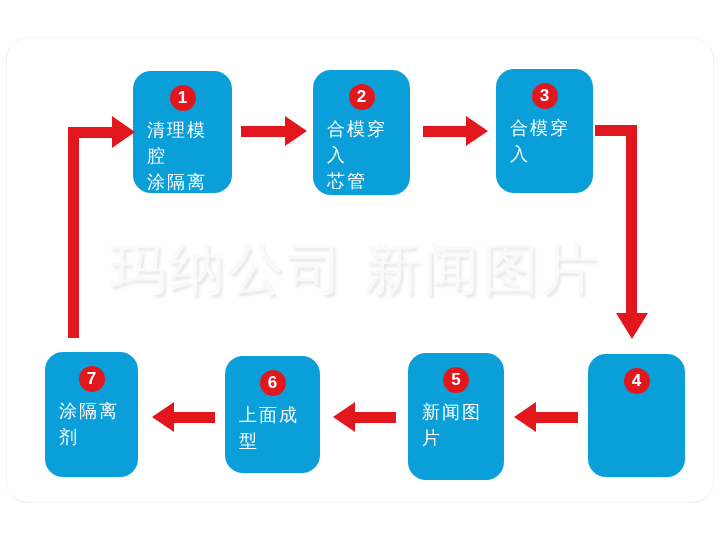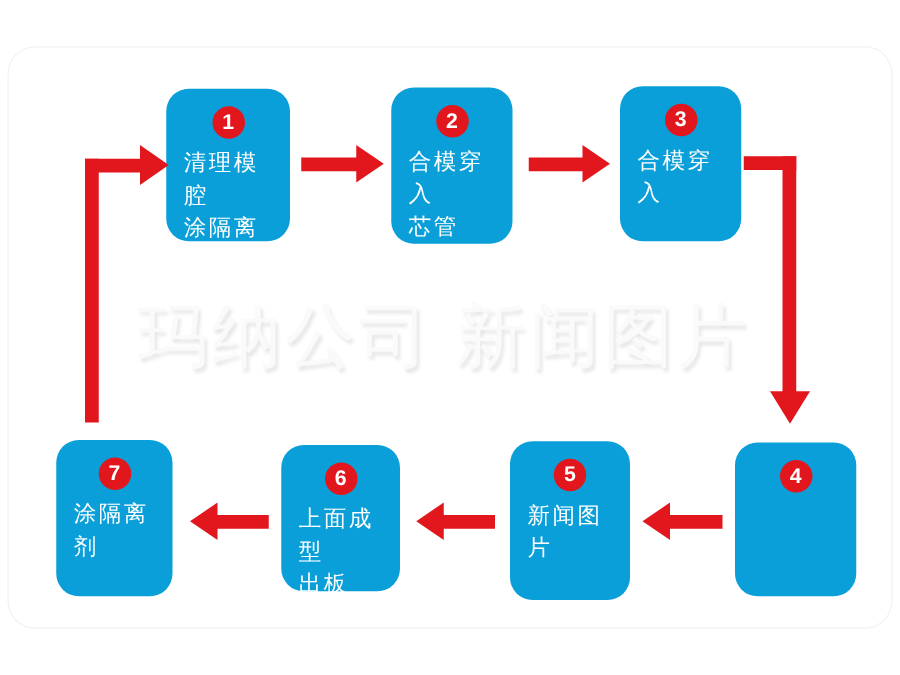--- a/index.html
+++ b/index.html
@@ -106,21 +106,20 @@
     <div class="badge">5</div>
     <div class="lines">
       <div>新闻图片</div>
     </div>
   </div>
 
   <div class="step s6">
     <div class="badge">6</div>
     <div class="lines">
       <div>上面成型</div>
-      <div>出板</div>
     </div>
   </div>
 
   <div class="step s7">
     <div class="badge">7</div>
     <div class="lines">
       <div>涂隔离剂</div>
     </div>
   </div>
 

